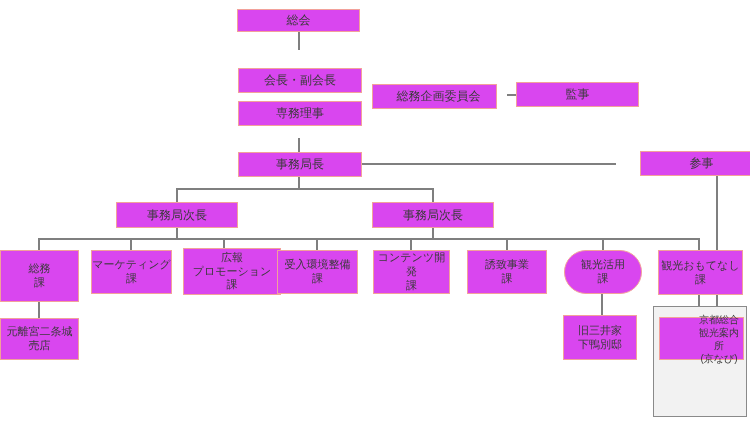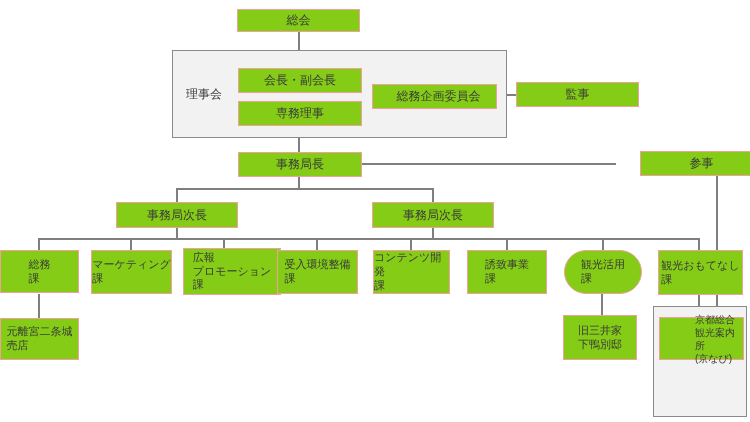--- a/index.html
+++ b/index.html
@@ -1,24 +1,24 @@
 <!DOCTYPE html>
 <html><head>
 <meta charset="utf-8">
 <style>
   html,body{margin:0;padding:0;background:#fff;}
   .stage{
     position:relative;width:750px;height:422px;background:#ffffff;overflow:hidden;
     font-family:"Liberation Sans","DejaVu Sans",sans-serif;color:#3a3a3a;
   }
   .box{
-    position:absolute;box-sizing:border-box;background:#84cc16;
+    position:absolute;box-sizing:border-box;background:#d946ef;
     border:1.5px solid #f2a19a;z-index:2;
     display:flex;align-items:center;justify-content:center;
-    white-space:pre-line;font-size:12px;line-height:1.2;
+    text-align:center;white-space:pre-line;font-size:12px;line-height:1.2;
   }
   .box.dept{font-size:11px;line-height:1.25;}
   .box.small{font-size:10px;line-height:1.3;padding-left:35px;}
   .box.xsmall{font-size:8.5px;line-height:1.4;}
   .panel{
     position:absolute;box-sizing:border-box;background:#f2f2f2;
     border:1px solid #8a8a8a;z-index:1;
   }
   .panel-label{
     position:absolute;left:13px;top:50%;transform:translateY(-50%);
@@ -54,34 +54,31 @@
   <div class="line" style="left:698px;top:239px;width:2px;height:12px;"></div>
 
   <div class="line" style="left:716px;top:176px;width:2px;height:131px;"></div>
 
   <div class="line" style="left:38px;top:294px;width:2px;height:24px;"></div>
   <div class="line" style="left:601px;top:294px;width:2px;height:21px;"></div>
   <div class="line" style="left:698px;top:294px;width:2px;height:13px;"></div>
 
   <div class="box" style="left:237px;top:9px;width:123px;height:23px;">総会</div>
 
-  <div class="panel" style="left:172px;top:50px;width:335px;height:88px;">
-    <span class="panel-label">理事会</span>
-  </div>
   <div class="box" style="left:238px;top:68px;width:124px;height:25px;">会長・副会長</div>
   <div class="box" style="left:238px;top:101px;width:124px;height:25px;">専務理事</div>
   <div class="box" style="left:372px;top:84px;width:125px;height:25px;padding-left:8px;">総務企画委員会</div>
   <div class="box" style="left:516px;top:82px;width:123px;height:25px;">監事</div>
 
   <div class="box" style="left:238px;top:152px;width:124px;height:25px;">事務局長</div>
   <div class="box" style="left:616px;top:151px;width:123px;height:25px;margin-left:24px;">参事</div>
   <div class="box" style="left:116px;top:202px;width:122px;height:26px;">事務局次長</div>
   <div class="box" style="left:372px;top:202px;width:122px;height:26px;">事務局次長</div>
 
-  <div class="box dept" style="left:0px;top:250px;width:79px;height:43px;">総務
+  <div class="box dept" style="left:0px;top:250px;width:79px;height:52px;">総務
 課</div>
   <div class="box dept" style="left:91px;top:250px;width:81px;height:44px;">マーケティング
 課</div>
   <div class="box dept" style="left:183px;top:248px;width:98px;height:47px;">広報
 プロモーション
 課</div>
   <div class="box dept" style="left:277px;top:250px;width:81px;height:44px;">受入環境整備
 課</div>
   <div class="box dept" style="left:373px;top:250px;width:77px;height:44px;">コンテンツ開発
 課</div>

